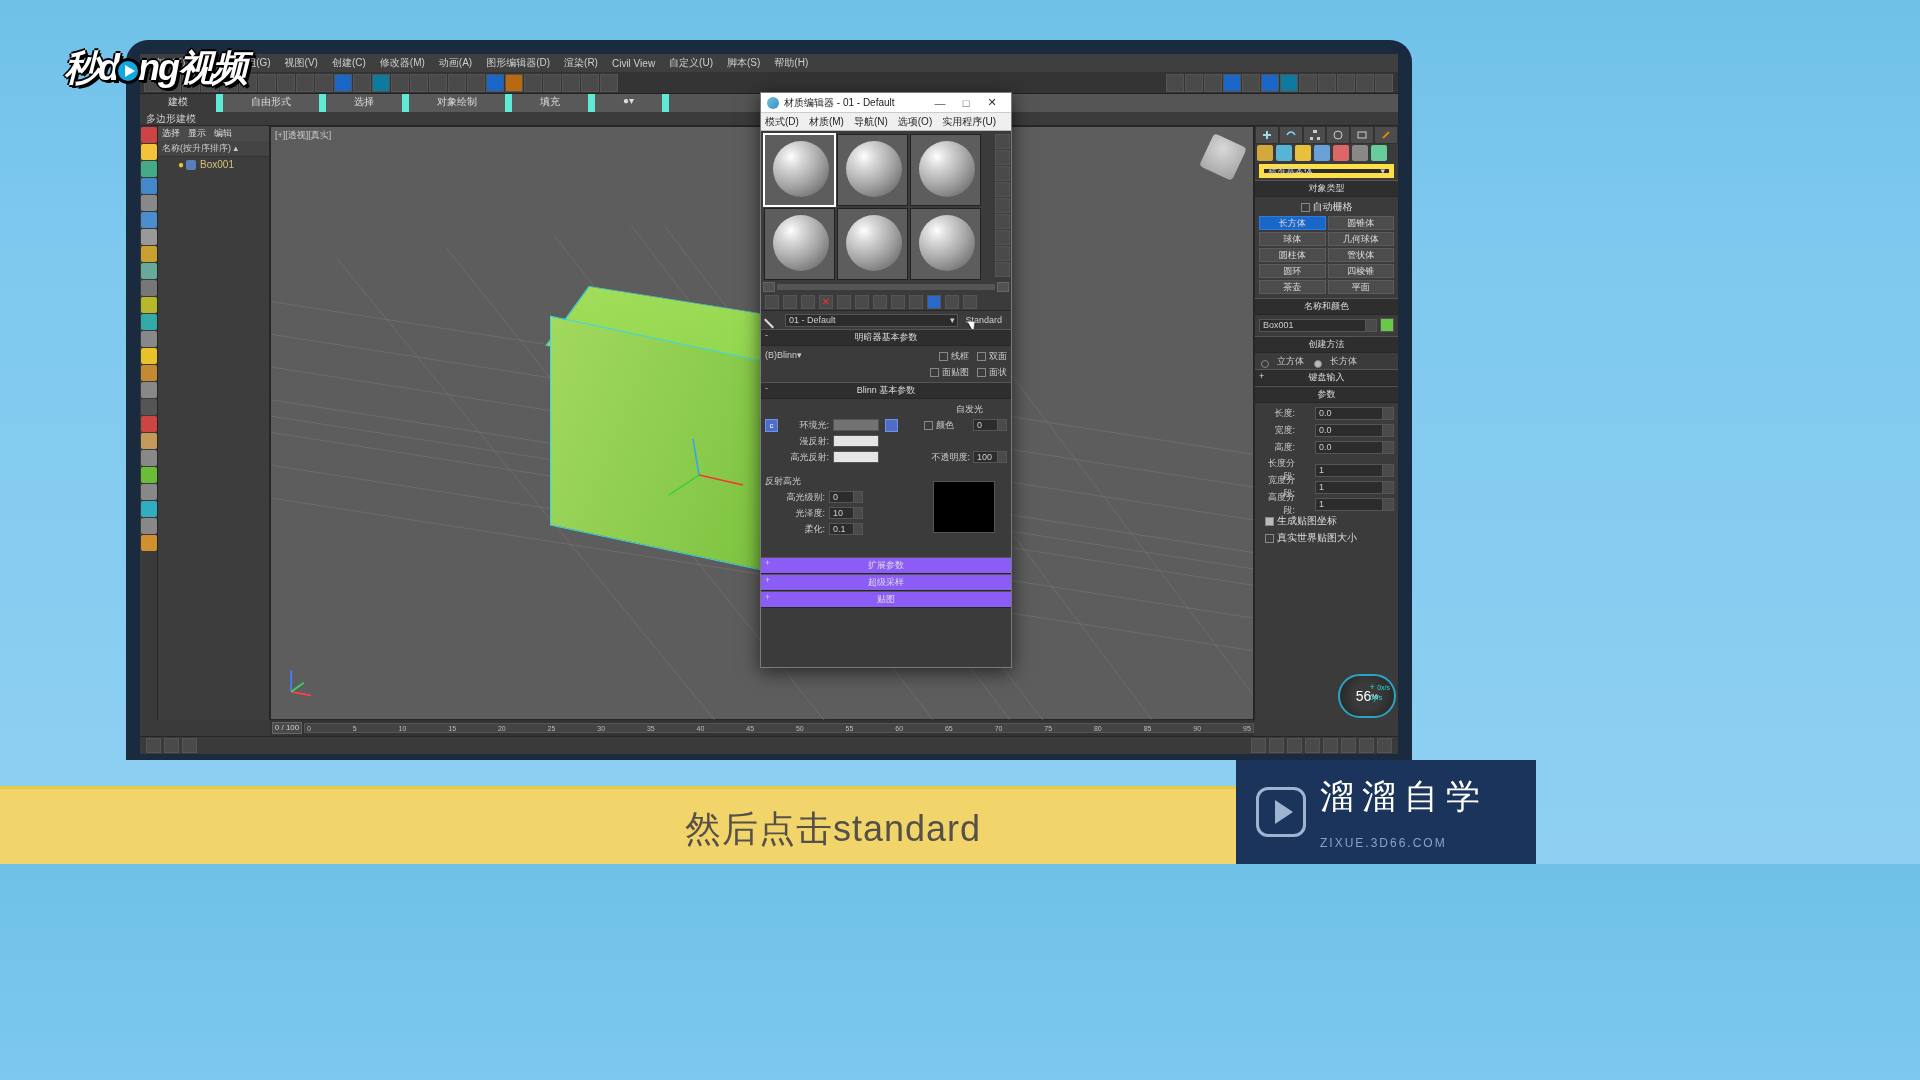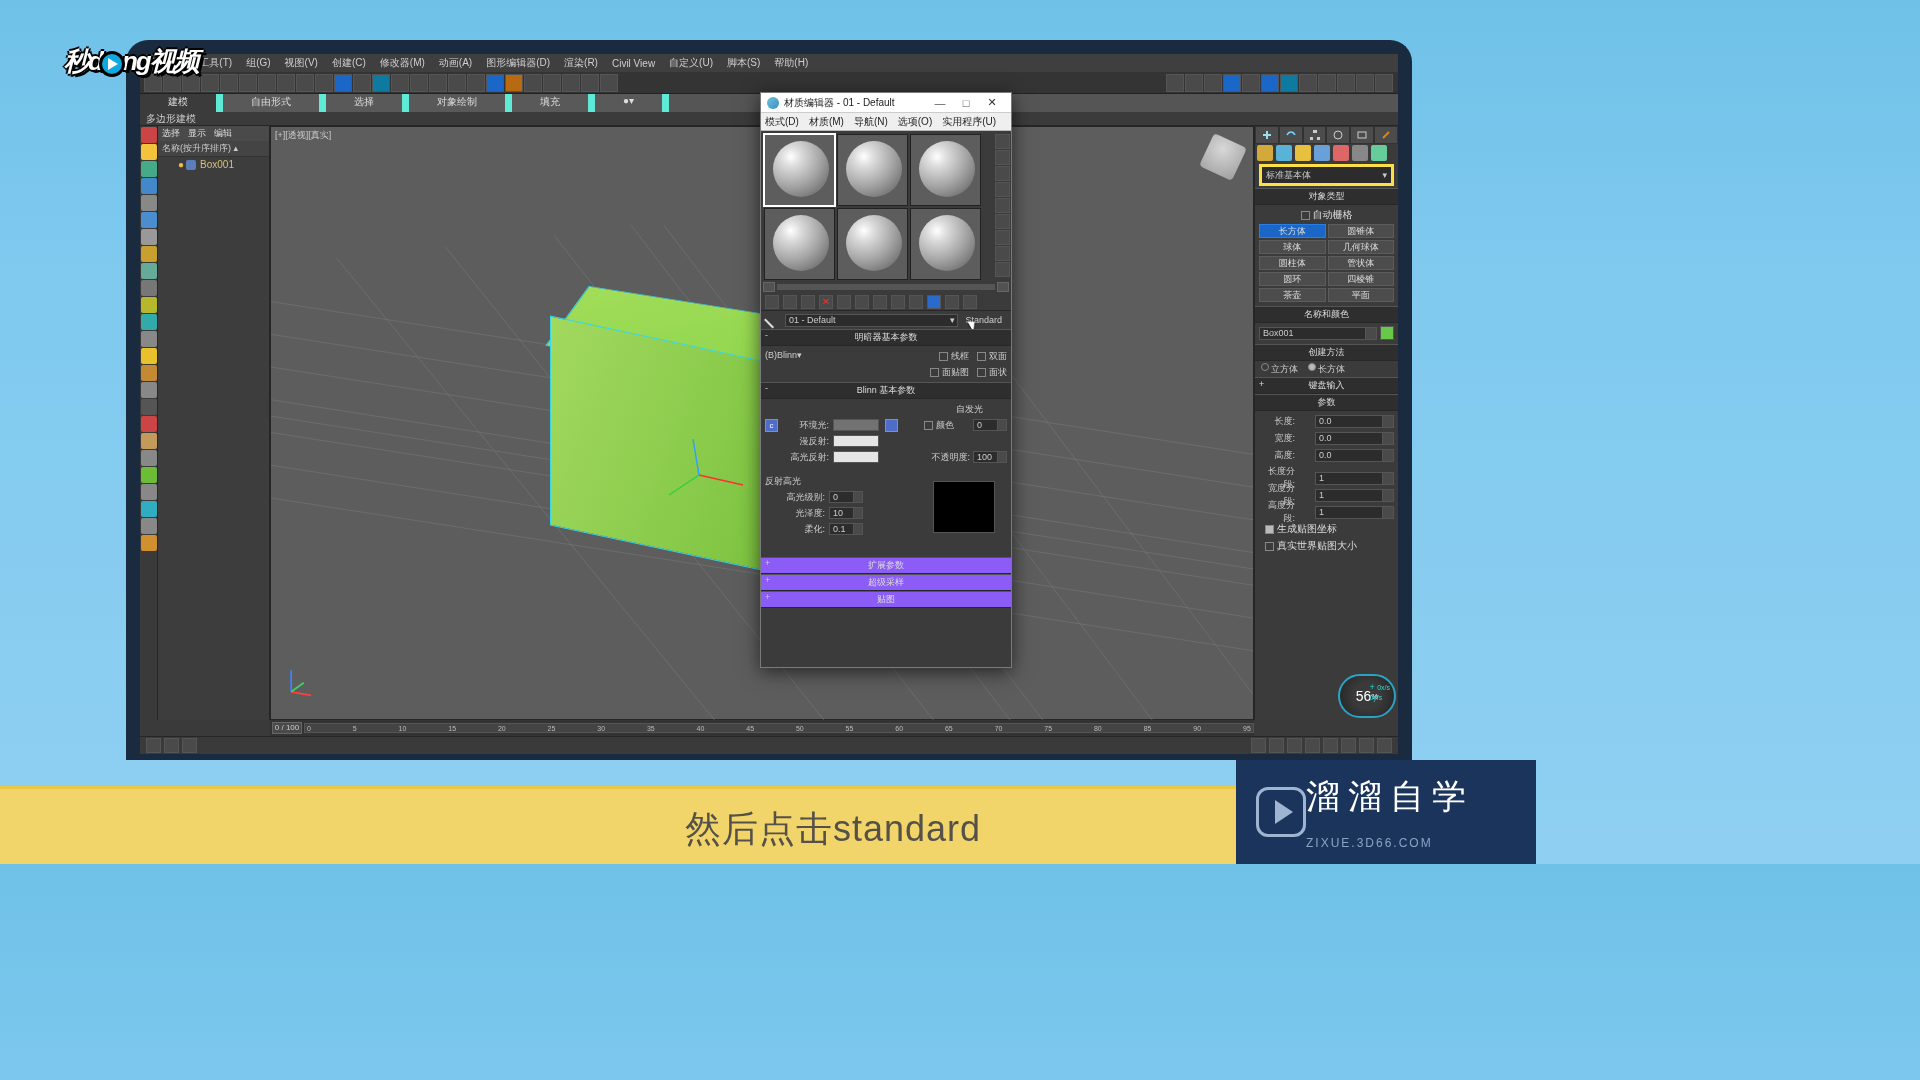--- a/index.html
+++ b/index.html
@@ -38,33 +38,33 @@
   .gizmo{position:absolute;left:13px;bottom:20px;width:36px;height:36px}
   .viewcube{position:absolute;right:8px;top:8px;width:44px;height:44px;opacity:.85}
   .viewcube .vc{position:absolute;inset:4px;background:radial-gradient(circle at 40% 30%,#eee,#aaa);border-radius:4px;transform:rotate(25deg)}
   
   .cmdpanel{position:absolute;right:0;top:72px;width:144px;bottom:34px;background:#3b3b3b;border-left:1px solid #262626;font-size:10px;color:#ddd}
   .cmdtabs{display:flex;height:18px;background:#444}
   .ctb{flex:1;border:1px solid #333;background:#4c4c4c;display:flex;align-items:center;justify-content:center}
   .ctb svg{width:12px;height:12px}
   .iconrow{display:flex;height:18px;background:#3b3b3b;padding:1px 2px;gap:3px}
   .iconrow .ic{width:16px;height:16px;border-radius:2px}
-  .dd{margin:2px 4px;height:22px;background:#2c2c2c;border:3px solid #fde047;font-size:9px;color:#ccc;padding:0 4px;display:flex;align-items:center;justify-content:space-between}
+  .dd{margin:2px 4px;height:14px;background:#2c2c2c;border:5px solid #fde047;font-size:9px;color:#ccc;padding:0 4px;display:flex;align-items:center;justify-content:space-between}
   .rollhdr{background:#2e2e2e;color:#ddd;font-size:9px;text-align:center;padding:1px 0;border-top:1px solid #555;border-bottom:1px solid #272727}
   .rollbody{padding:2px 4px}
   .btnrow{display:flex;gap:2px;margin-bottom:2px}
   .pbtn{flex:1;height:14px;background:#4c4c4c;border:1px solid #5c5c5c;font-size:9px;color:#ddd;text-align:center;line-height:12px}
   .pbtn.on{background:#1a67c8;border-color:#2a7de2}
   .fieldrow{display:flex;align-items:center;height:16px;margin-bottom:1px}
   .fl{width:56px;text-align:right;padding-right:20px;font-size:9px;color:#ccc}
   .spin{flex:1;height:13px;background:#2c2c2c;border:1px solid #555;font-size:9px;color:#ccc;display:flex;align-items:center;padding:0 3px;position:relative}
   .spin::after{content:"";position:absolute;right:0;top:0;bottom:0;width:10px;background:#4a4a4a;border-left:1px solid #555}
   .swatch{width:14px;height:14px;background:#68c848;border:1px solid #555;margin-left:3px}
   .radiorow{display:flex;align-items:center;height:16px;font-size:9px;color:#ccc;padding:0 6px;gap:10px}
-  .radiorow .r{display:flex;align-items:flex-start;gap:2px}
+  .radiorow .r{display:flex;align-items:flex-end;gap:8px}
   .radiorow .dot{width:8px;height:8px;border-radius:50%;border:1px solid #888}
   .radiorow .dot.on{background:#bbb}
   .chk{width:9px;height:9px;border:1px solid #888;margin-right:3px;display:inline-block;vertical-align:middle}
   .chk.on{background:#bbb}
   .fpsbadge{position:absolute;right:2px;bottom:2px;width:58px;height:44px;border-radius:26px;background:radial-gradient(circle,#3a3a3a 40%,#2a2a2a 80%);color:#fff;font-size:14px;display:flex;align-items:center;justify-content:center;border:2px solid #2aa4c4}
   .fpsbadge small{font-size:8px}
   .fpsplus{position:absolute;right:4px;top:6px;font-size:9px;color:#2dd}
   
   .matwin{position:absolute;left:620px;top:38px;width:252px;height:576px;background:#3b3b3b;border:1px solid #7a7a7a;box-shadow:0 4px 18px rgba(0,0,0,.6);color:#333}
   .matttl{height:20px;background:#fff;display:flex;align-items:center;padding:0 6px;font-size:10px;color:#222;border-bottom:1px solid #ccc}
@@ -110,26 +110,26 @@
   .collapsed::before{content:"+";position:absolute;left:4px;top:0;color:#ccc}
   
   .timeline{position:absolute;left:130px;right:144px;bottom:18px;height:16px;background:#333;font-size:8px;color:#ccc;display:flex;align-items:center}
   .tlkey{height:12px;width:30px;background:#4a4a4a;border:1px solid #666;margin:0 2px;font-size:8px;text-align:center;line-height:10px;color:#ccc}
   .ticks{flex:1;height:10px;background:linear-gradient(90deg,#444,#444);position:relative;border:1px solid #555;overflow:hidden}
   .tickset{position:absolute;inset:0;display:flex;justify-content:space-between;padding:0 2px;align-items:flex-end}
   .tickset span{font-size:7px;color:#bbb}
   .status{position:absolute;left:0;right:0;bottom:0;height:18px;background:#3a3a3a;border-top:1px solid #262626;display:flex;align-items:center;padding:0 6px;gap:3px}
   .status .sbtn{width:15px;height:15px;background:#4a4a4a;border:1px solid #555}
   
-  .logo-md{position:absolute;left:64px;top:44px;font-size:26px;font-weight:900;color:#fff;text-shadow:-2px 0 #000,2px 0 #000,0 -2px #000,0 2px #000,3px 3px 0 #000;font-style:italic;letter-spacing:-2px;display:flex;align-items:center}
+  .logo-md{position:absolute;left:64px;top:44px;font-size:36px;font-weight:900;color:#fff;text-shadow:-2px 0 #000,2px 0 #000,0 -2px #000,0 2px #000,3px 3px 0 #000;font-style:italic;letter-spacing:-2px;display:flex;align-items:center}
   .logo-md .play{display:inline-flex;width:26px;height:26px;background:#11a8e0;border-radius:50%;align-items:center;justify-content:center;margin:0 -3px;position:relative;top:2px;border:3px solid #000}
   .logo-md .play::before{content:"";border-left:10px solid #fff;border-top:6px solid transparent;border-bottom:6px solid transparent;margin-left:3px}
   .subtitle{position:absolute;left:430px;right:0;bottom:0;height:78px;background:#f2d56a;border-top:3px solid #e8c845}
   .subtitle .cap{position:absolute;left:0;right:300px;top:16px;text-align:center;font-size:36px;color:#565148;letter-spacing:1px}
-  .brand{position:absolute;right:0;bottom:0;width:300px;height:104px;background:#1a345b;display:flex;align-items:center;padding:0 20px;}
+  .brand{position:absolute;right:0;bottom:0;width:300px;height:104px;background:#1a345b;display:flex;align-items:center;padding:0 20px;gap:14px}
   .brand .bicon{width:50px;height:50px;border:3px solid #9fb4d1;border-radius:12px;display:flex;align-items:center;justify-content:center}
   .brand .bicon::before{content:"";border-left:18px solid #9fb4d1;border-top:12px solid transparent;border-bottom:12px solid transparent;margin-left:5px}
   .brand .txt{display:flex;flex-direction:column}
   .brand .l1{font-size:34px;color:#fff;letter-spacing:8px;font-weight:300}
   .brand .l2{font-size:12px;color:#8aa2c4;letter-spacing:2px;margin-top:16px}
   .subpad{position:absolute;left:0;bottom:0;width:430px;height:78px;background:#f2d56a;border-top:3px solid #e8c845}
   .cursor-arrow{width:0;height:0;border-left:6px solid #fff;border-top:4px solid transparent;border-bottom:8px solid transparent;transform:rotate(-30deg);filter:drop-shadow(0 0 1px #000)}
 </style>
 </head>
 <body>

